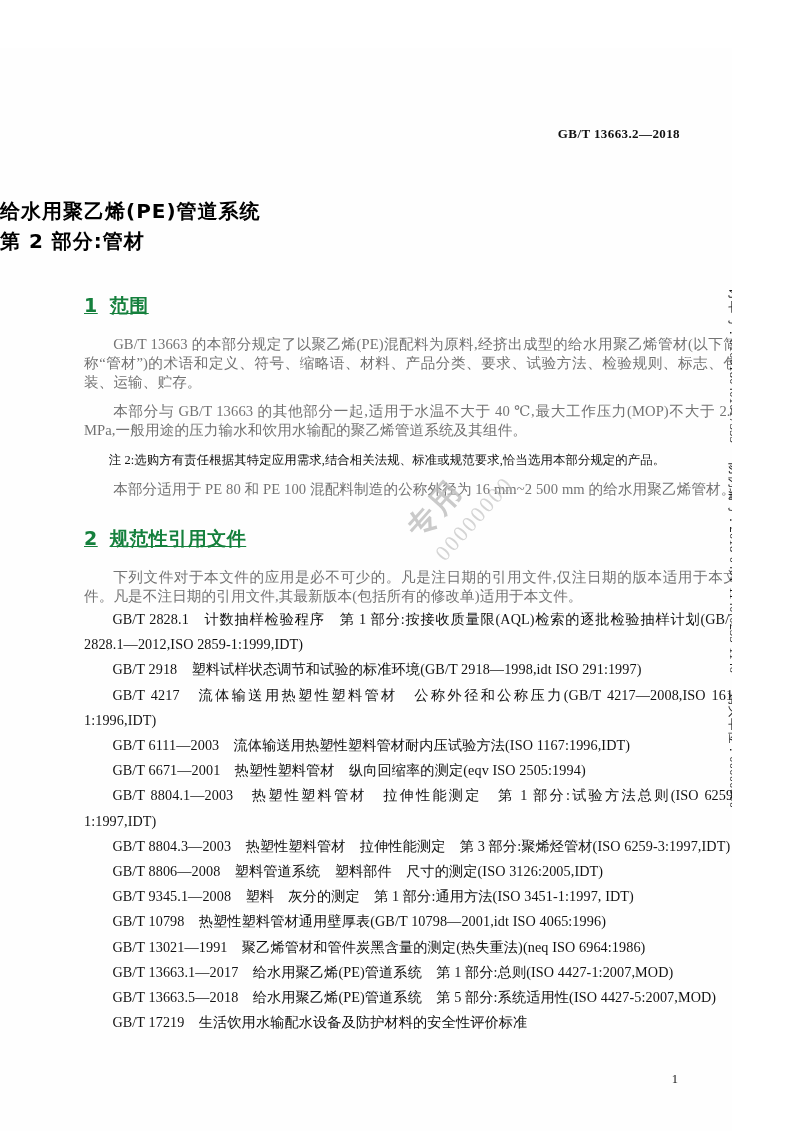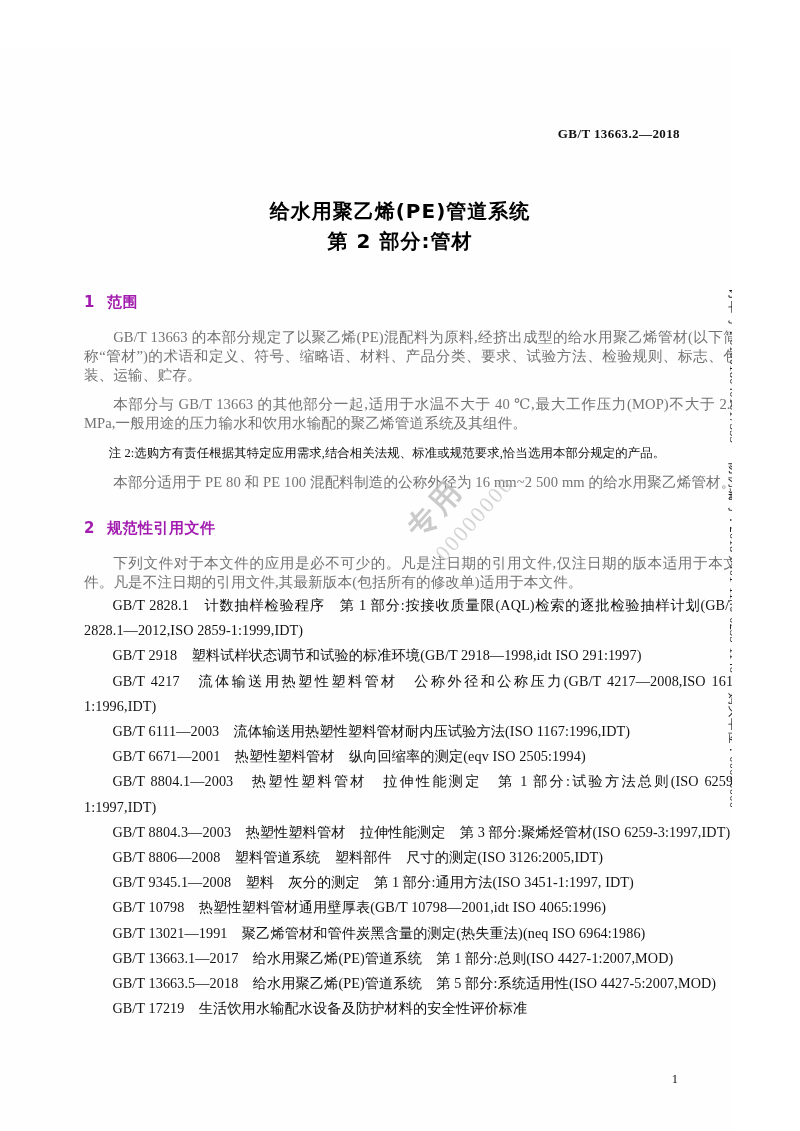--- a/index.html
+++ b/index.html
@@ -40,21 +40,21 @@
     color: #111;
     white-space: nowrap;
   }
 
   
   .doc-title {
     position: absolute;
     top: 148px;
     left: 0;
     width: 800px;
-    text-align: center;
+    text-align: left;
   }
   .doc-title .line {
     font-family: "DejaVu Sans", "Liberation Sans", sans-serif;
     font-weight: bold;
     font-size: 20px;
     line-height: 30px;
     letter-spacing: 1px;
     color: #000;
   }
   .doc-title .line2 {
@@ -65,24 +65,25 @@
   .content {
     position: absolute;
     top: 245px;
     left: 84px;
     width: 654px;
   }
 
   h2.clause {
     font-family: "DejaVu Sans", "Liberation Sans", sans-serif;
     font-weight: bold;
-    font-size: 15px;
+    font-size: 19px;
     margin: 0 0 16px 0;
     letter-spacing: 0.5px;
-    color: #a21caf;
+    color: #15803d;
+    text-decoration: underline;
   }
   h2.clause .num { margin-right: 12px; }
 
   p.para {
     margin: 0 0 1px 0;
     font-size: 14.6px;
     line-height: 19px;
     text-align: justify;
     text-justify: inter-ideograph;
     text-indent: 2em;

